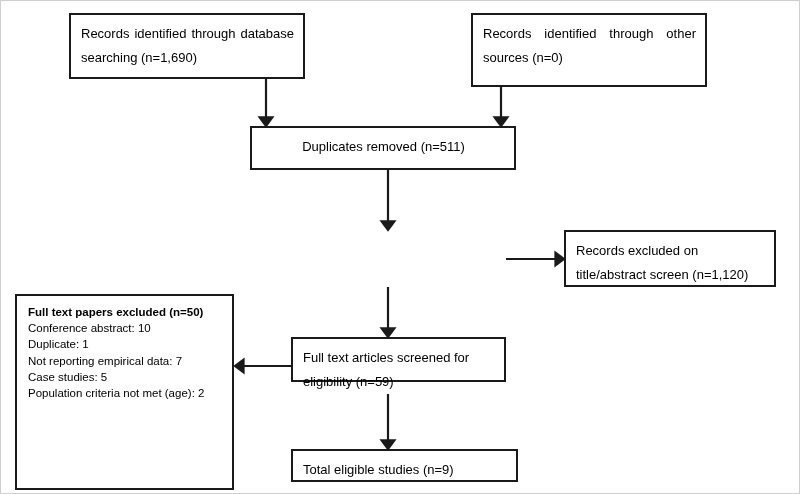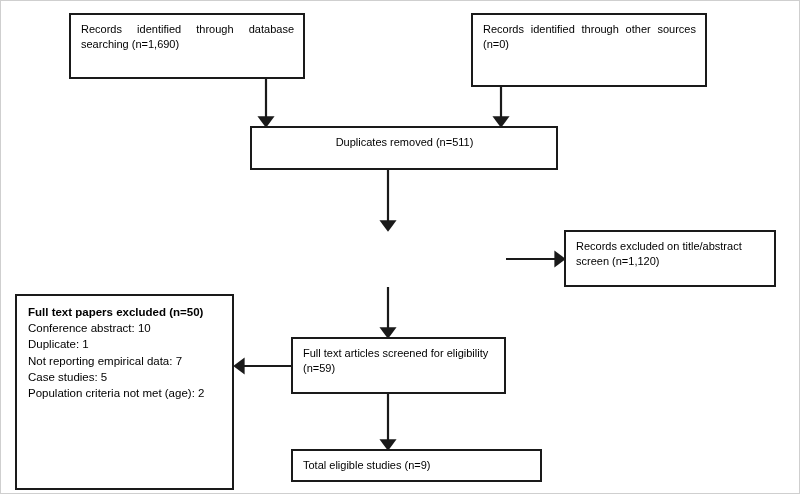--- a/index.html
+++ b/index.html
@@ -25,22 +25,22 @@
     width: 800px;
     height: 494px;
     pointer-events: none;
   }
   .node {
     position: absolute;
     box-sizing: border-box;
     background: #ffffff;
     border: 2px solid #1a1a1a;
     color: #000000;
-    font-size: 11px;
-    line-height: 15px;
+    font-size: 13px;
+    line-height: 24px;
     padding: 7px 9px 18px 10px;
     z-index: 2;
   }
   .node .txt {
     display: block;
   }
   .justified .txt {
     text-align: justify;
     text-align-last: left;
   }
@@ -101,39 +101,39 @@
   </svg>
 
   <div class="node justified" style="left:68px; top:12px; width:236px; height:66px;">
     <span class="txt">Records identified through database searching (n=1,690)</span>
   </div>
 
   <div class="node justified" style="left:470px; top:12px; width:236px; height:74px;">
     <span class="txt">Records identified through other sources (n=0)</span>
   </div>
 
-  <div class="node" style="left:249px; top:125px; width:308px; height:44px; text-align:center;">
+  <div class="node" style="left:249px; top:125px; width:266px; height:44px; text-align:center;">
     <span class="txt">Duplicates removed (n=511)</span>
   </div>
 
 
   <div class="node" style="left:563px; top:229px; width:212px; height:57px;">
     <span class="txt">Records excluded on title/abstract screen (n=1,120)</span>
   </div>
 
-  <div class="node" style="left:290px; top:336px; width:215px; height:57px;">
+  <div class="node" style="left:290px; top:336px; width:215px; height:45px;">
     <span class="txt">Full text articles screened for eligibility (n=59)</span>
   </div>
 
   <div class="node excl-box" style="left:14px; top:293px; width:219px; height:196px;">
     <span class="excl-title">Full text papers excluded (n=50)</span>
     <span class="excl-item">Conference abstract: 10</span>
     <span class="excl-item">Duplicate: 1</span>
     <span class="excl-item">Not reporting empirical data: 7</span>
     <span class="excl-item">Case studies: 5</span>
     <span class="excl-item">Population criteria not met (age): 2</span>
   </div>
 
-  <div class="node" style="left:290px; top:448px; width:251px; height:33px;">
+  <div class="node" style="left:290px; top:448px; width:227px; height:33px;">
     <span class="txt">Total eligible studies (n=9)</span>
   </div>
 
 </div>
 
 </body></html>

